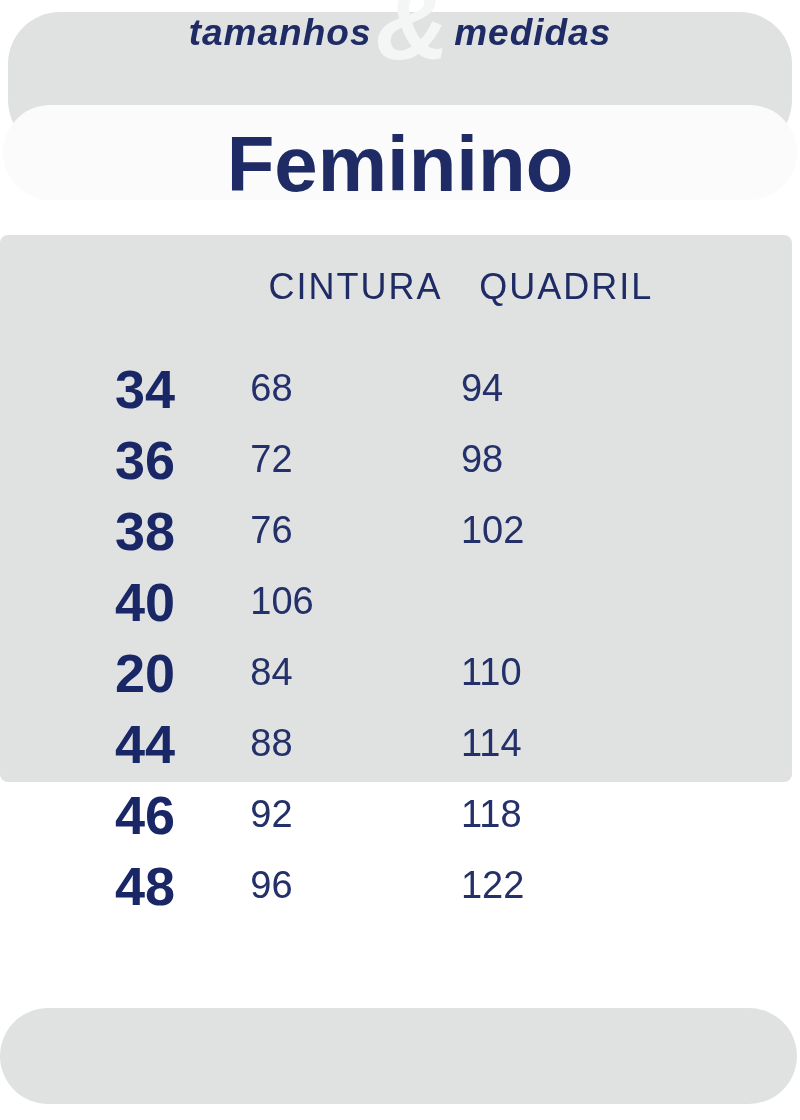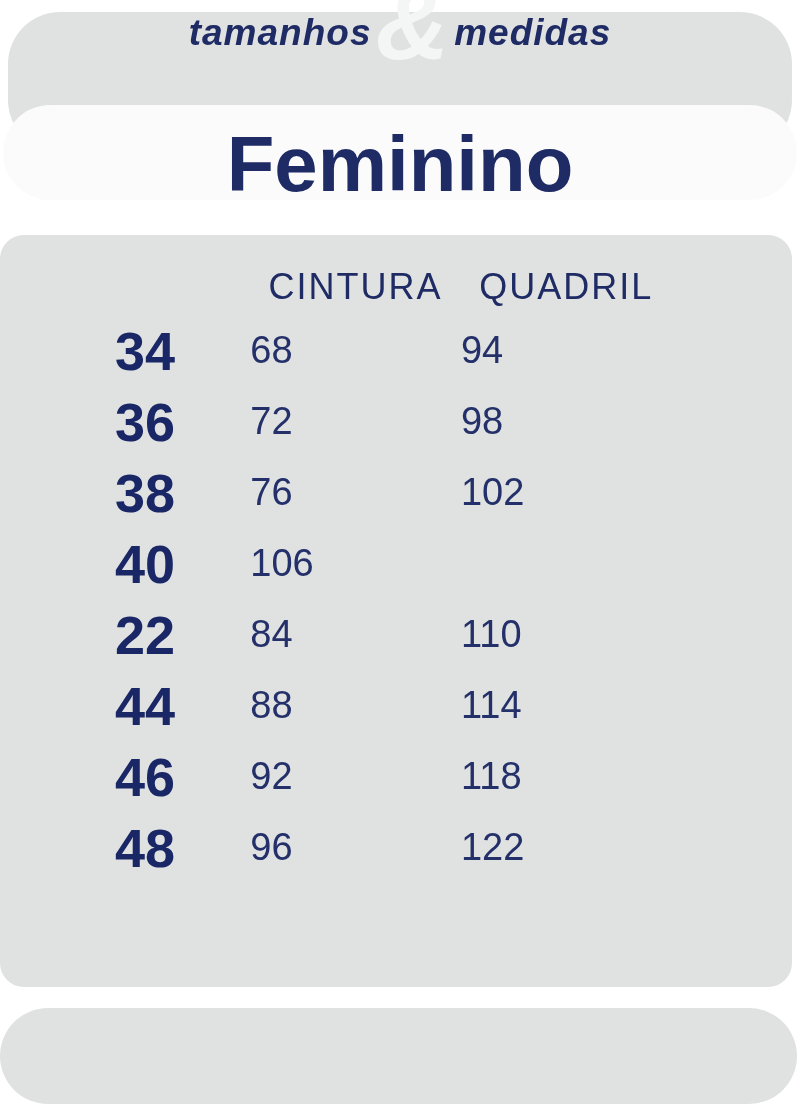--- a/index.html
+++ b/index.html
@@ -57,41 +57,41 @@
     color: #1e2b64;
     font-size: 78px;
     font-weight: 800;
     padding-top: 14px;
     letter-spacing: 0px;
   }
   
   .table-card {
     position: absolute;
     left: 0; right: 8px; top: 235px;
-    height: 752px;
+    height: 547px;
     background: #e0e1e1;
-    border-radius: 24px;
+    border-radius: 8px;
     padding-top: 24px;
     box-sizing: border-box;
   }
   .thead, .row {
     display: grid;
     grid-template-columns: 28% 28% 28%;
     padding-left: 5%;
     align-items: center;
   }
   .thead { height: 56px; }
   .th {
     text-align: center;
     color: #1e2b64;
     font-size: 36px;
     font-weight: 400;
     letter-spacing: 2px;
   }
-  .rows { }
+  .rows { margin-top: 38px; }
   .row { height: 71px; }
   .size {
     text-align: center;
     color: #1a2766;
     font-size: 54px;
     font-weight: 800;
   }
   .val {
     text-align: left;
     color: #233069;
@@ -144,21 +144,21 @@
         <div class="row">
           <div class="size">38</div>
           <div class="val">76</div>
           <div class="val">102</div>
         </div>
         <div class="row">
           <div class="size">40</div>
           <div class="val">106</div>
         </div>
         <div class="row">
-          <div class="size">22</div>
+          <div class="size">20</div>
           <div class="val">84</div>
           <div class="val">110</div>
         </div>
         <div class="row">
           <div class="size">44</div>
           <div class="val">88</div>
           <div class="val">114</div>
         </div>
         <div class="row">
           <div class="size">46</div>

